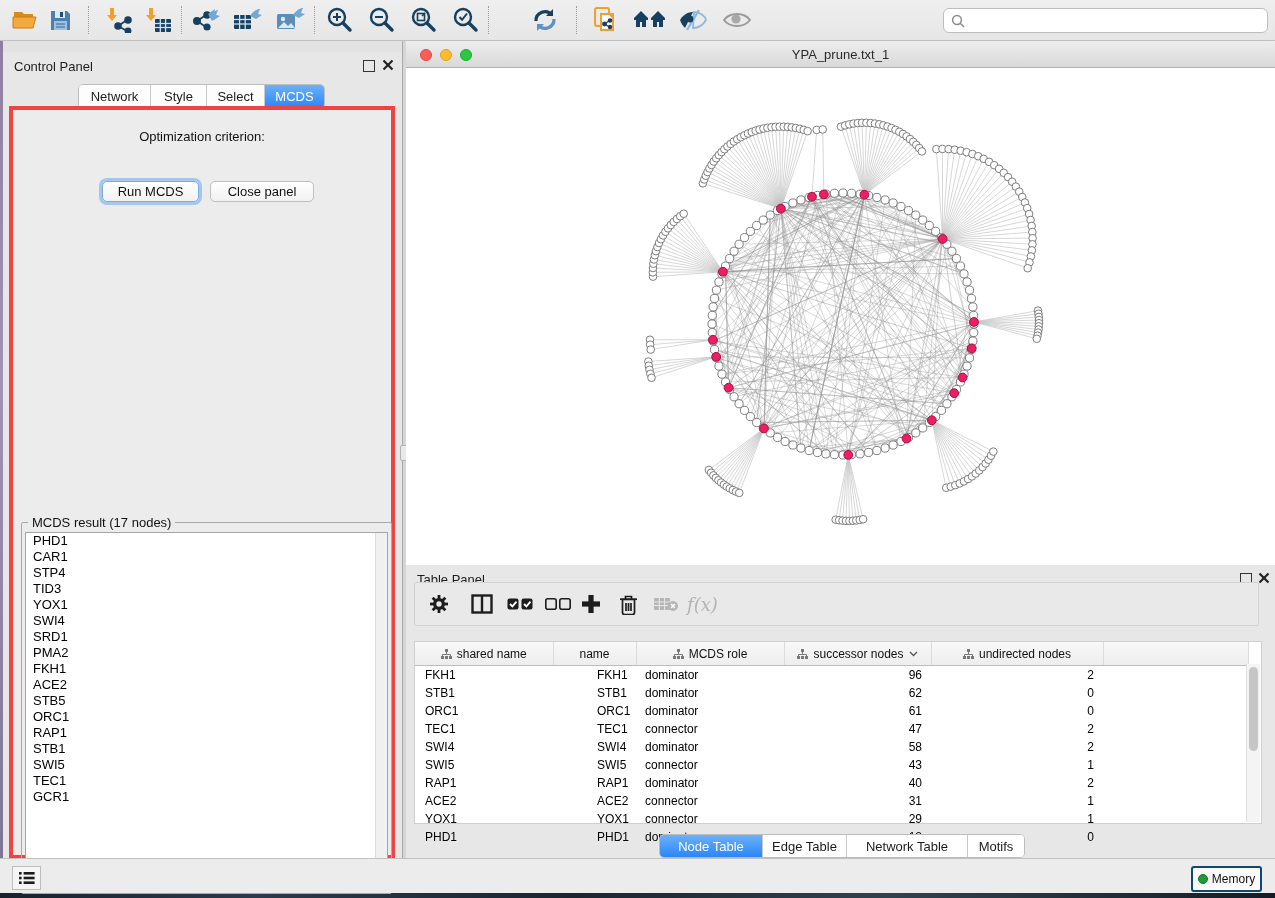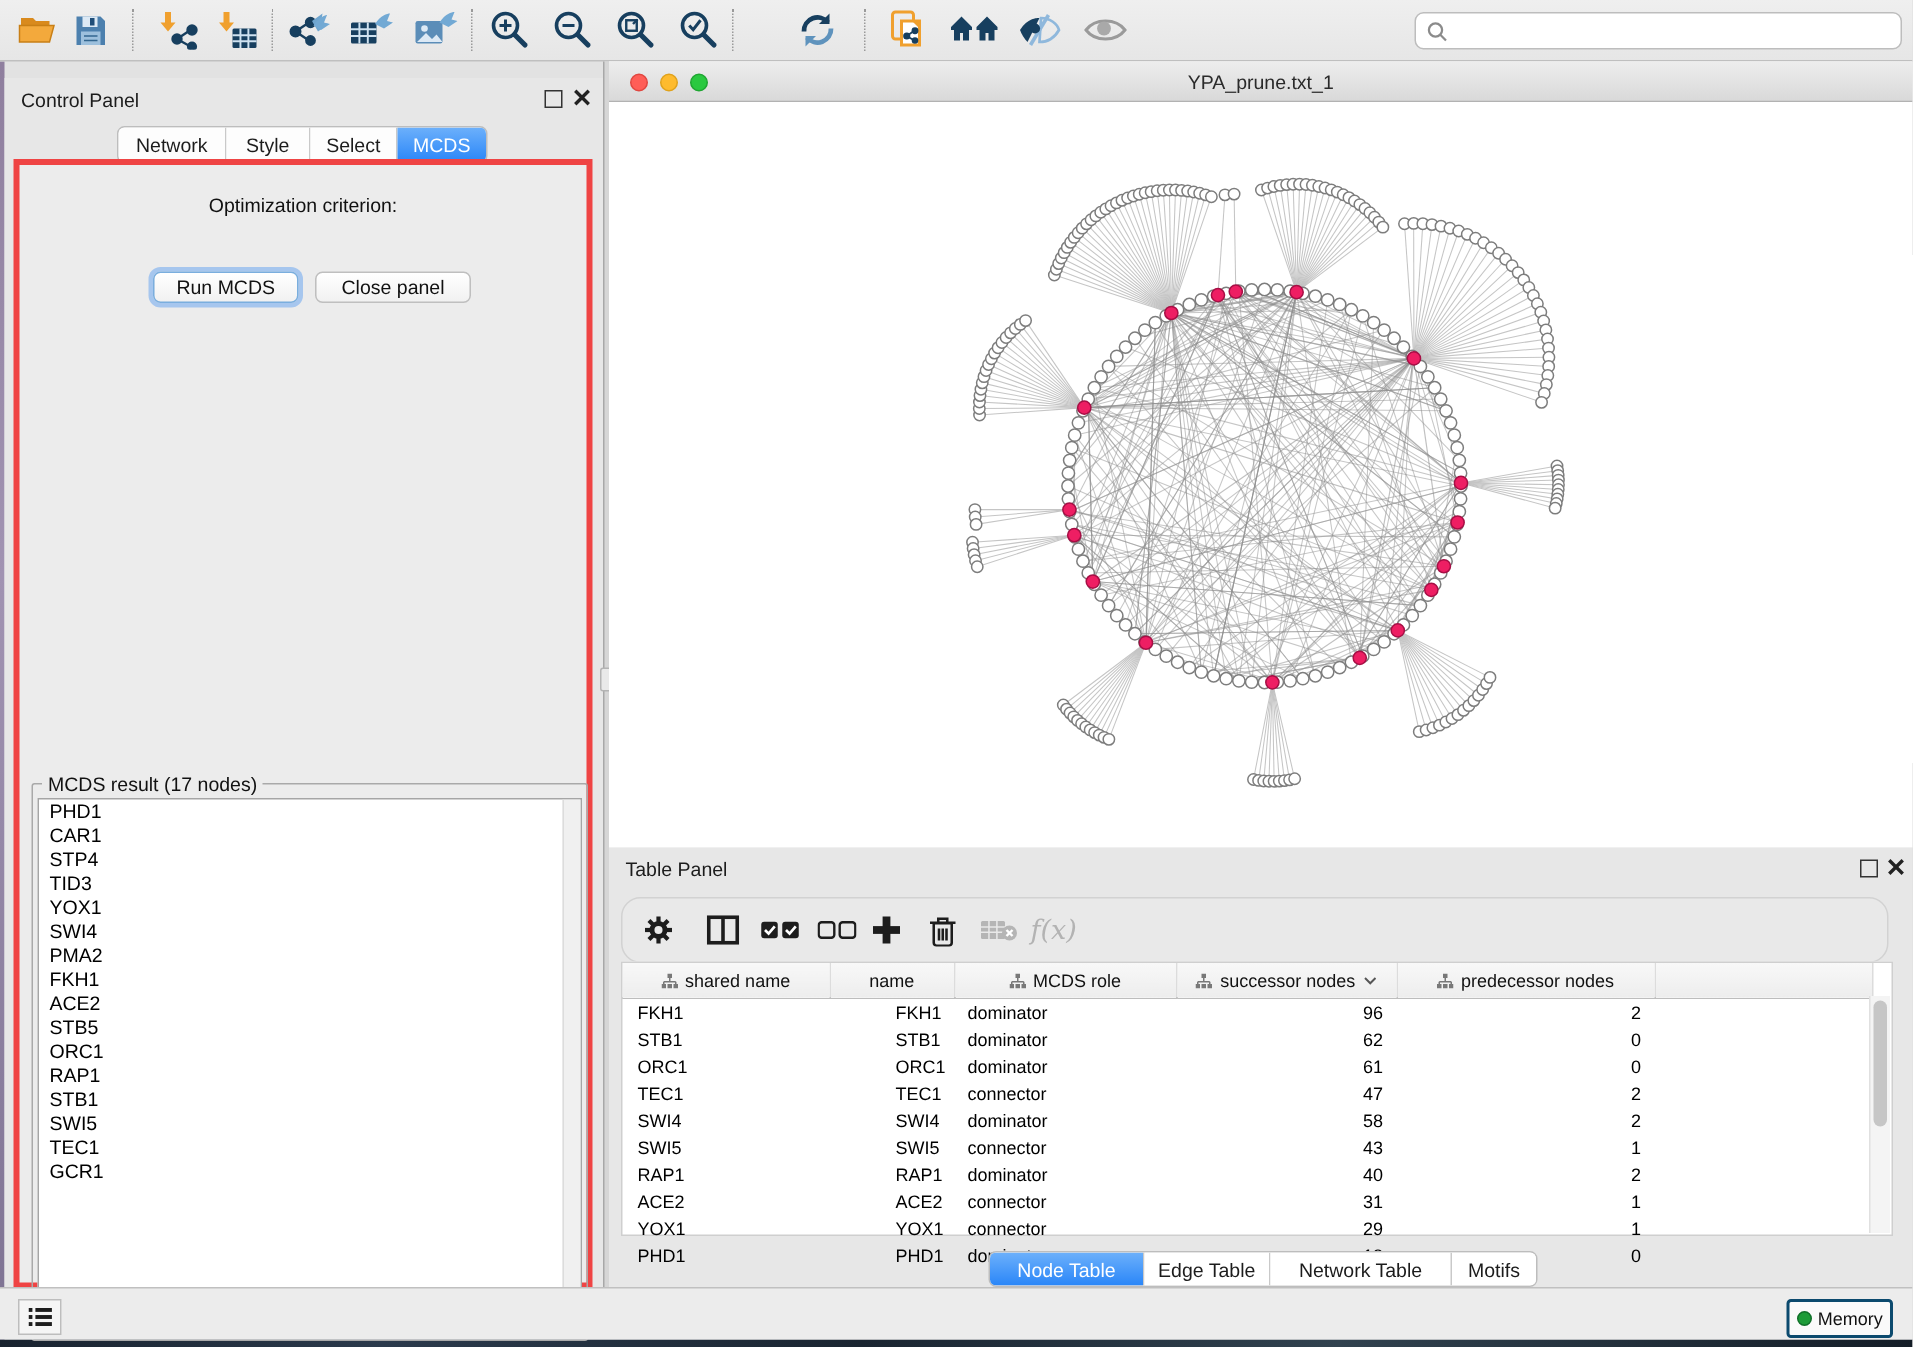--- a/index.html
+++ b/index.html
@@ -70,22 +70,22 @@
   
   #network-panel{left:406px;top:41px;width:869px;height:524px;background:#fff;}
   #nw-titlebar{position:absolute;left:0;top:0;width:100%;height:27px;
     background:linear-gradient(180deg,#ededed,#d9d9d9);border-bottom:1px solid #b2b2b2;box-sizing:border-box;}
   .tl{position:absolute;top:8px;width:12px;height:12px;border-radius:50%;}
   #nw-title{position:absolute;width:100%;text-align:center;top:6px;font-size:13px;color:#2a2a2a;}
   #nw-canvas{position:absolute;left:0;top:27px;width:869px;height:497px;background:#fff;}
 
   
   #table-panel{left:406px;top:565px;width:869px;height:293px;background:#e7e7e7;}
-  #tp-toolbar{position:absolute;left:8px;top:33px;width:845px;height:44px;background:#e9e9e9;
-    border:1px solid #d2d2d2;border-radius:13px;box-sizing:border-box;text-align:right;}
+  #tp-toolbar{position:absolute;left:8px;top:17px;width:845px;height:44px;background:#e9e9e9;
+    border:1px solid #d2d2d2;border-radius:2px;box-sizing:border-box;text-align:right;}
   .tp-icon{position:absolute;top:0;height:42px;display:flex;align-items:center;justify-content:center;}
   #fx-label{font-size:18px;color:#b3b3b3;font-family:"DejaVu Serif","Liberation Serif",serif;font-style:italic;}
 
   #node-table{position:absolute;left:8px;top:76px;width:940px;height:148px; }
   #nt-box{position:absolute;left:0;top:0;width:848px;height:183px;background:#fff;border:1px solid #cfcfcf;box-sizing:border-box;}
   table{border-collapse:collapse;table-layout:fixed;width:834px;}
   th{height:21px;background:linear-gradient(180deg,#f8f8f8,#ededed);border-right:1px solid #dcdcdc;
      border-bottom:1px solid #bdbdbd;font-size:12px;font-weight:normal;color:#111;position:relative;}
   th .th-inner{display:flex;align-items:center;justify-content:center;gap:5px;}
   td{height:16px;font-size:12px;color:#000;white-space:nowrap;overflow:hidden;}
@@ -311,20 +311,21 @@
     <div id="mcds-groupbox">
       <span id="mcds-title">MCDS result (17 nodes)</span>
       <div id="mcds-list">
         <div id="mcds-items">
             <div class="mcds-item">PHD1</div>
             <div class="mcds-item">CAR1</div>
             <div class="mcds-item">STP4</div>
             <div class="mcds-item">TID3</div>
             <div class="mcds-item">YOX1</div>
             <div class="mcds-item">SWI4</div>
+            <div class="mcds-item">SRD1</div>
             <div class="mcds-item">PMA2</div>
             <div class="mcds-item">FKH1</div>
             <div class="mcds-item">ACE2</div>
             <div class="mcds-item">STB5</div>
             <div class="mcds-item">ORC1</div>
             <div class="mcds-item">RAP1</div>
             <div class="mcds-item">STB1</div>
             <div class="mcds-item">SWI5</div>
             <div class="mcds-item">TEC1</div>
             <div class="mcds-item">GCR1</div>
@@ -1247,21 +1248,21 @@
                       <rect x="4" y="7" width="3" height="3"></rect>
                       <rect x="8" y="7" width="3" height="3"></rect>
                     </g>
                     <g stroke="#787878" stroke-width="1">
                       <line x1="5.5" y1="3" x2="5.5" y2="5.5"></line>
                       <line x1="1.5" y1="5.5" x2="9.5" y2="5.5"></line>
                       <line x1="1.5" y1="5.5" x2="1.5" y2="7"></line>
                       <line x1="9.5" y1="5.5" x2="9.5" y2="7"></line>
                     </g>
                   </svg>
-              <span>predecessor nodes</span>
+              <span>undirected nodes</span>
                 </span>
               </th>
             <th></th>
           </tr>
         </thead>
         <tbody id="nt-body">
             <tr>
               <td class="c-left">FKH1</td>
               <td class="c-name">FKH1</td>
               <td class="c-role">dominator</td>

